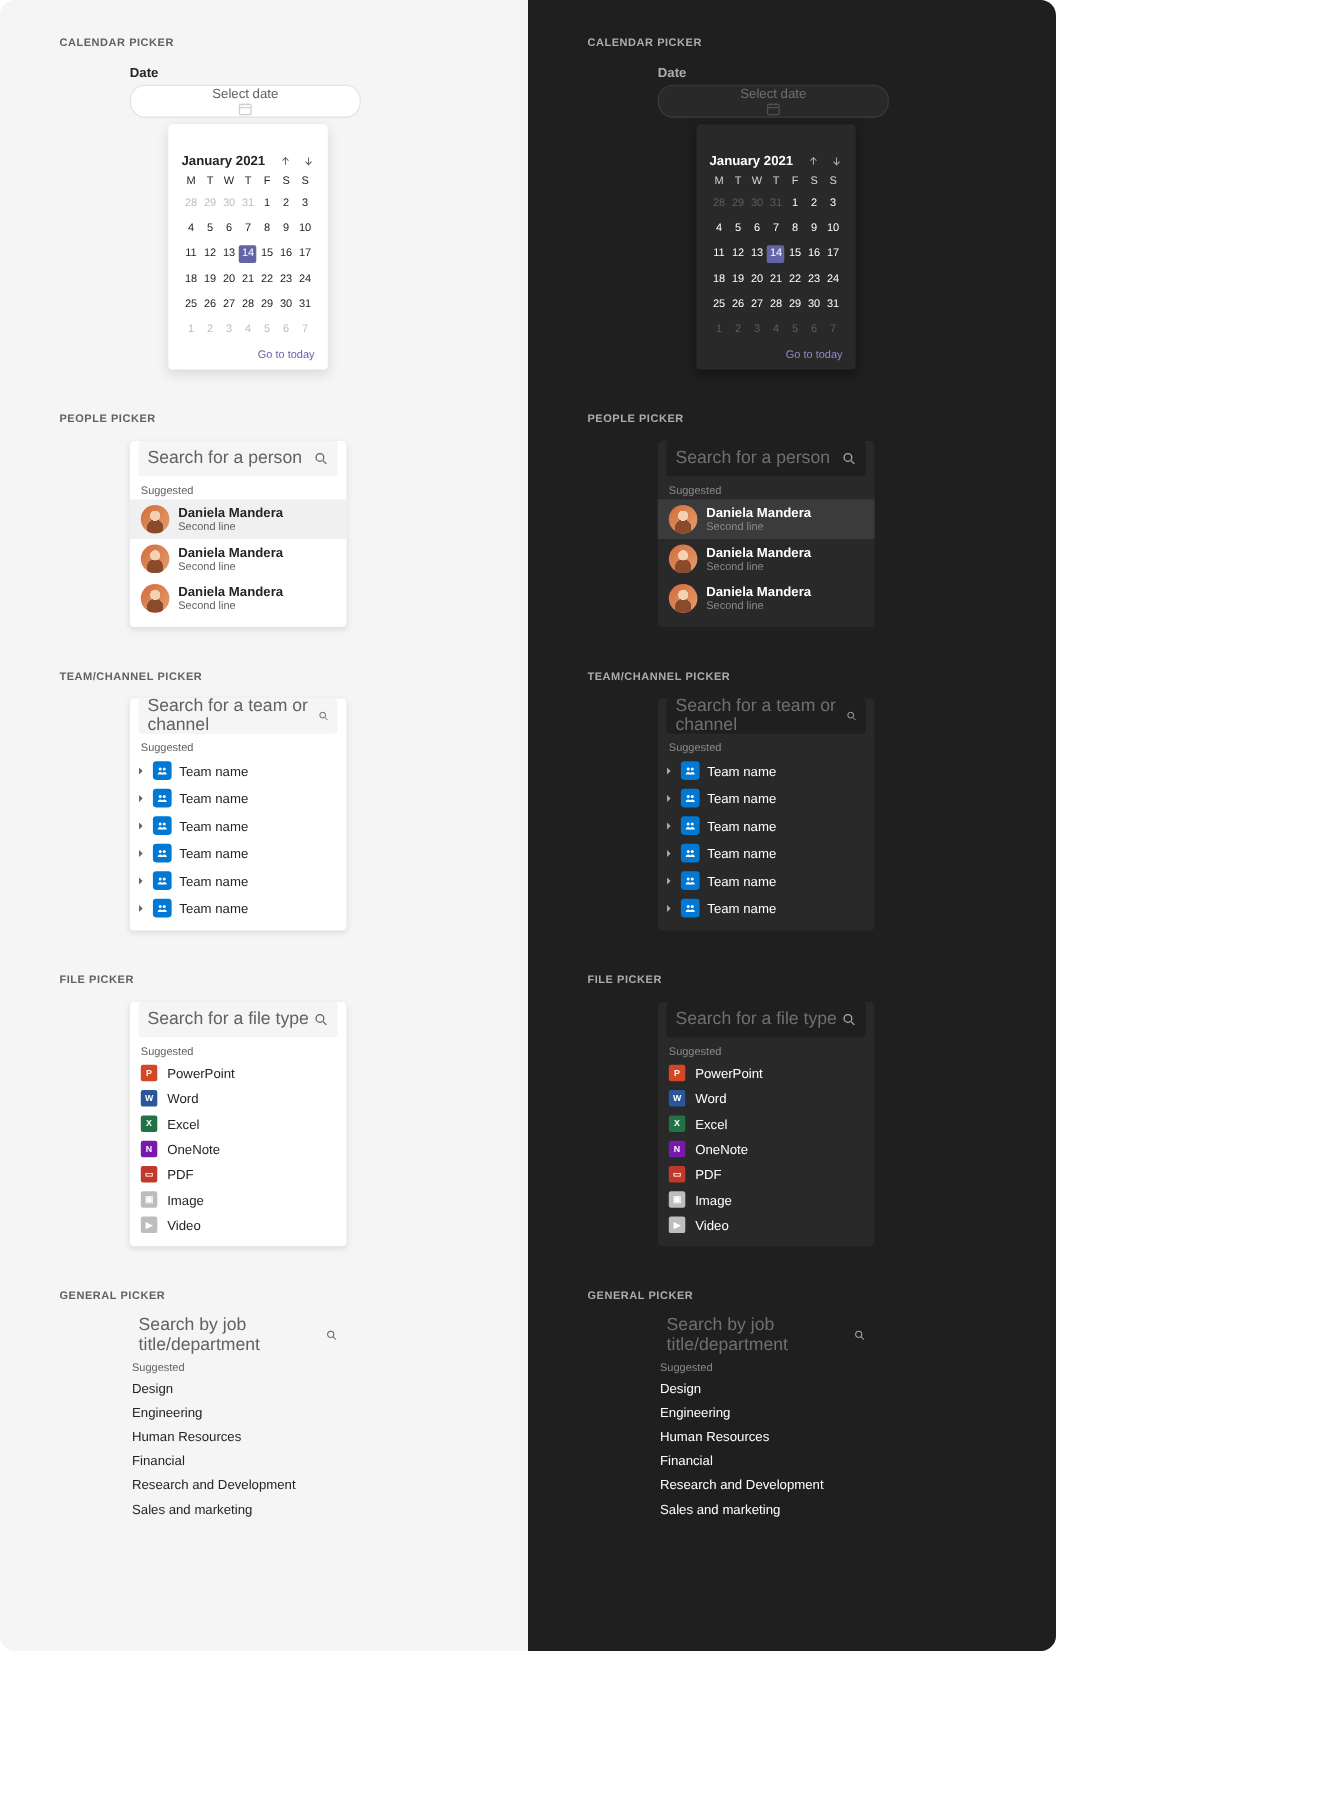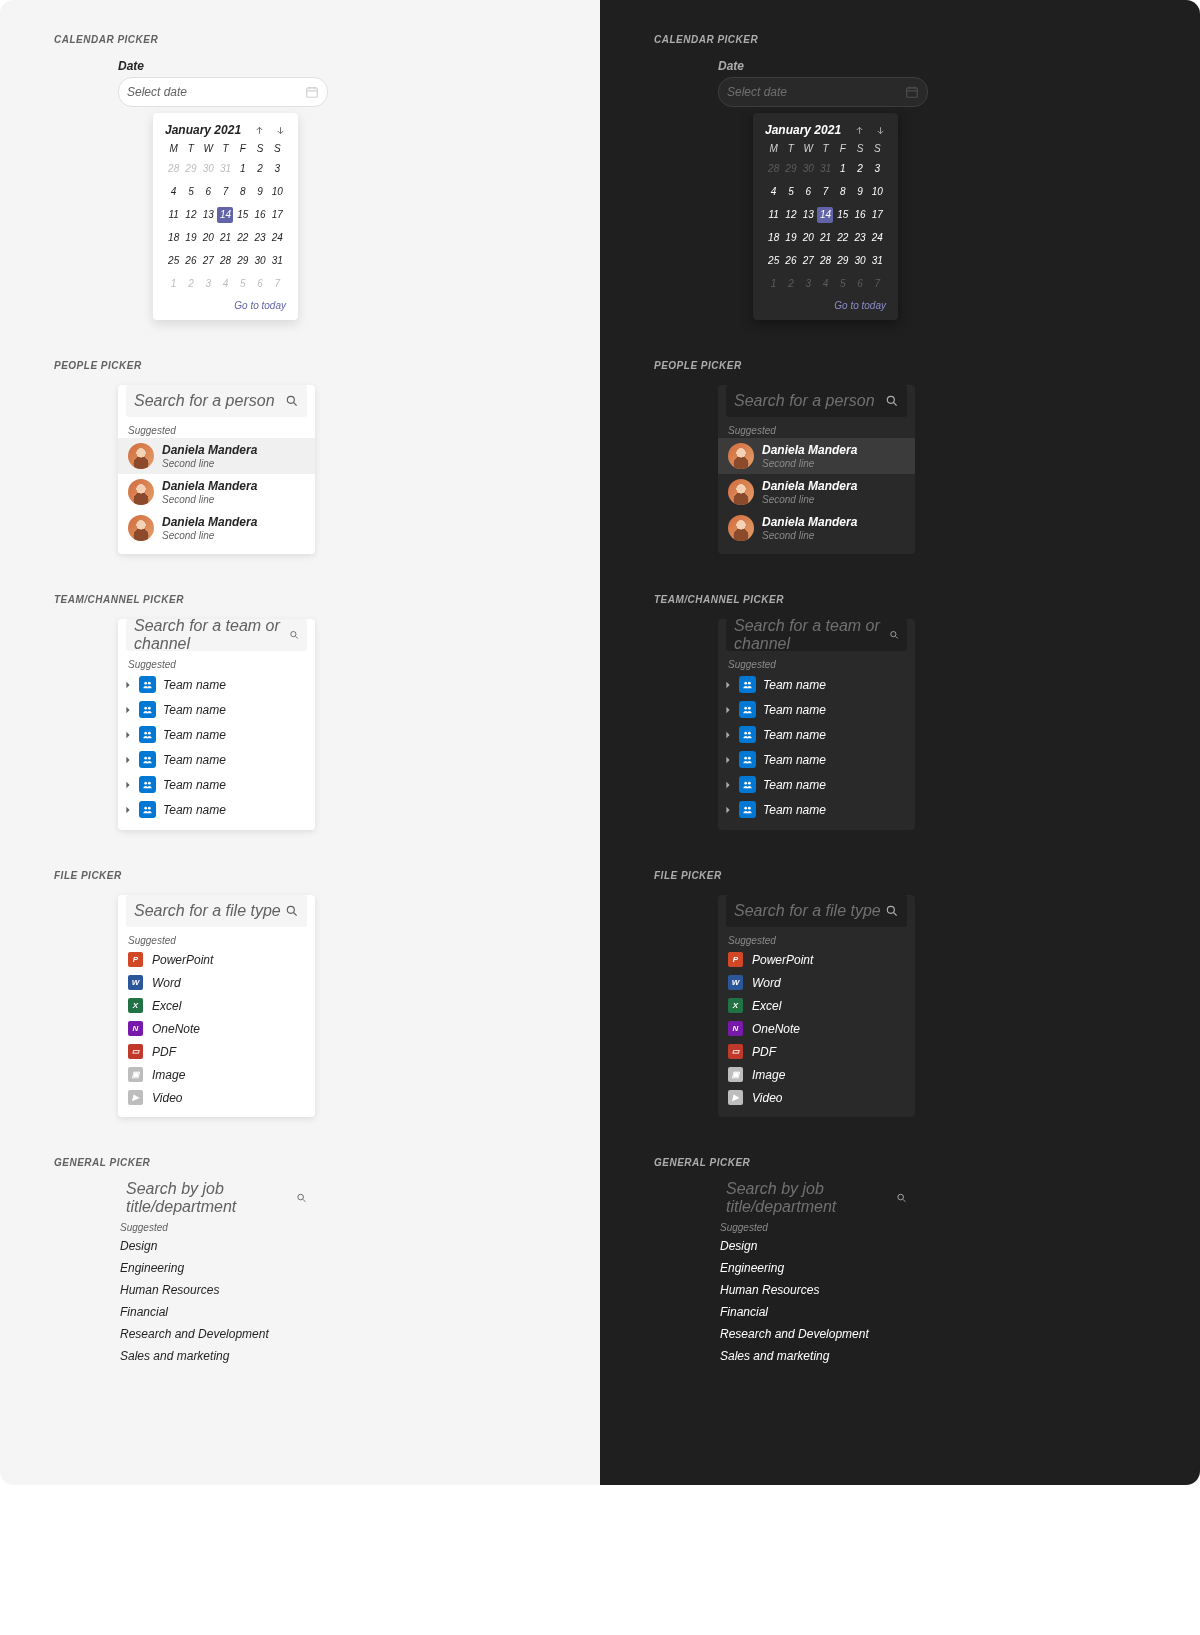--- a/index.html
+++ b/index.html
@@ -1,38 +1,38 @@
 <!DOCTYPE html>
 <html><head>
 <meta charset="utf-8">
 <style>
 * { box-sizing: border-box; margin: 0; padding: 0; }
 body { font-family: "Segoe UI", -apple-system, sans-serif; font-size: 12px; }
-.page { display: flex; width: 1200px; font-style: italic; }
+.page { display: flex; width: 960px; }
 .col { width: 600px; padding: 28px 54px 70px; }
 .light { background: #f5f5f5; color: #242424; }
 .dark  { background: #1f1f1f; color: #fff; border-top-right-radius: 14px; border-bottom-right-radius: 14px;}
 .light-only { border-top-left-radius: 14px; border-bottom-left-radius: 14px; }
 .section-label { font-size: 10px; letter-spacing: .5px; font-weight:600; margin: 6px 0 14px; }
 .light .section-label { color:#616161; }
 .dark  .section-label { color:#adadad; }
 .block { margin-left: 64px; margin-bottom: 40px; }
 
 
 .date-label { font-size: 12px; font-weight:600; margin-bottom: 4px; display:block;}
 .dark .date-label{color:#adadad;}
-.date-input { width: 210px; height: 30px; border:1px solid #e0e0e0; border-radius:14px; background:#fff; display:flex; align-items:center; padding:0 8px; justify-content:space-between;}
+.date-input { width: 210px; height: 30px; border:1px solid #e0e0e0; border-radius:14px; background:#fff; display:flex; align-items:center; padding:0 8px; justify-content:space-between;flex-direction:column;}
 .dark .date-input{ background:#292929; border-color:#3d3d3d;}
 .date-input span{ color:#616161; }
 .dark .date-input span{ color:#707070;}
 .cal-icon{ width:14px;height:14px; opacity:.4;}
 .calendar { width: 145px; margin-left:35px; margin-top:6px; padding:10px 12px 8px; border-radius:4px;}
 .light .calendar { background:#fff; box-shadow:0 4px 12px rgba(0,0,0,.12);}
 .dark  .calendar { background:#292929; box-shadow:0 4px 12px rgba(0,0,0,.4);}
-.cal-head{ display:flex; align-items:center; justify-content:space-between; margin-bottom:6px;}
+.cal-head{ display:flex; align-items:center; justify-content:space-between; margin-bottom:6px;margin-top:16px;}
 .cal-title{ font-weight:700; font-size:12px;}
 .cal-nav{ display:flex; gap:10px;}
 .cal-nav svg{ width:11px;height:11px; cursor:pointer;}
 .light .cal-nav svg{ stroke:#616161;}
 .dark .cal-nav svg{ stroke:#adadad;}
 .cal-grid{ display:grid; grid-template-columns:repeat(7,1fr); text-align:center; font-size:10px; row-gap:7px; column-gap:0;}
 .cal-grid .dow{ font-weight:400;}
 .light .cal-grid .dow{ color:#242424;}
 .dark .cal-grid .dow{ color:#d6d6d6;}
 .cal-grid .day{ width:16px;height:16px; line-height:16px; margin:0 auto; border-radius:2px; cursor:pointer;}

